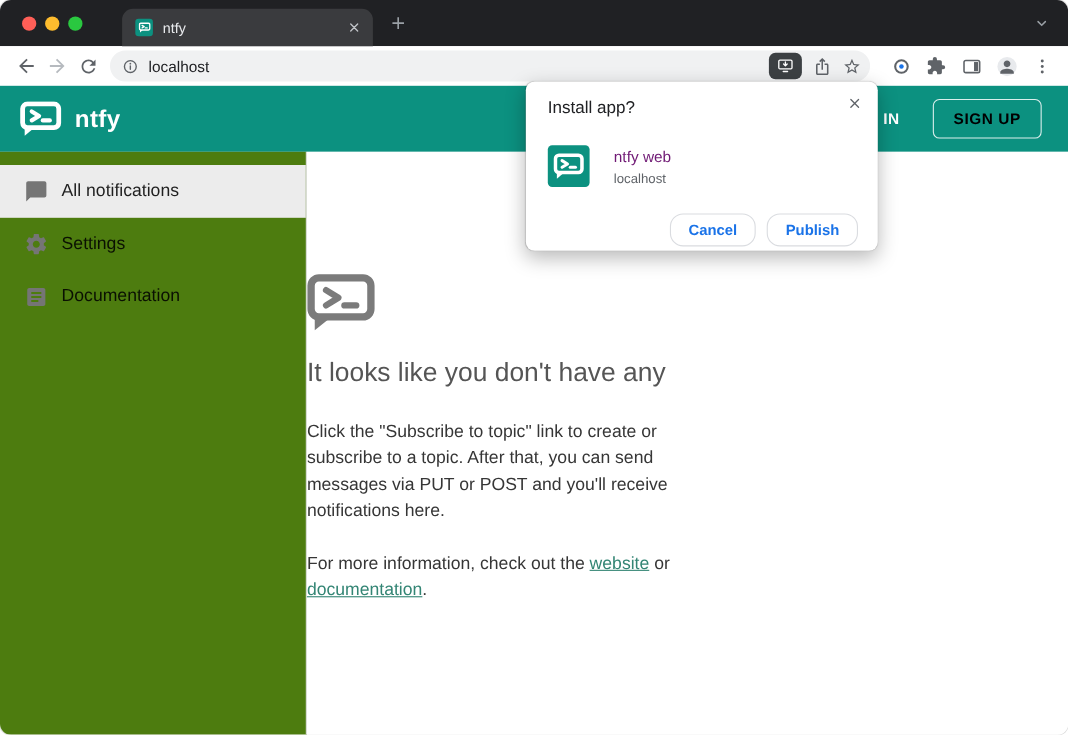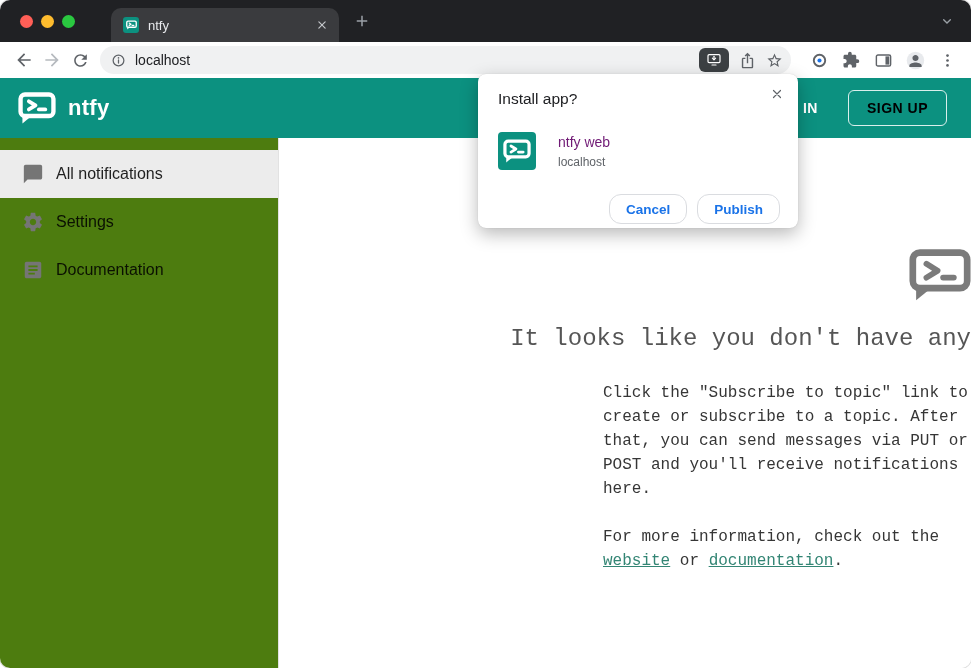--- a/index.html
+++ b/index.html
@@ -48,21 +48,21 @@
             border: 1.5px solid rgba(255,255,255,.85); border-radius: 6px; padding: 9px 18px; font-family: inherit; }
 
   
   .app-body { display: flex; height: 530px; }
   .sidebar { width: 279px; background: #4d7c0f; border-right: 1px solid #e2e2e2; padding-top: 12px; flex: none; }
   .side-item { height: 48px; display: flex; align-items: center; padding: 0 16px 0 22px; cursor: pointer; }
   .side-item.selected { background: #ececec; }
   .side-ic { width: 24px; height: 24px; color: #757575; display: flex; align-items: center; flex: none; }
   .side-label { font-size: 16px; color: rgba(0,0,0,.87); margin-left: 10px; }
 
-  .content { flex: 1; display: flex; flex-direction: column; align-items: flex-end; padding-top: 110px; background: #fff; font-family: Liberation Mono, monospace; }
+  .content { flex: 1; display: flex; flex-direction: column; align-items: flex-start; padding-top: 110px; background: #fff; }
   .empty-logo { color: #7b7b7b; }
   .empty-title { margin-top: 16px; font-size: 24px; color: #555; text-align: center; line-height: 1.35; font-weight: normal; }
   .empty-text { width: 368px; margin-top: 26px; font-size: 16px; line-height: 1.5; color: #363636; }
   .empty-text + .empty-text { margin-top: 24px; }
   .empty-text a { color: var(--link); text-decoration: underline; cursor: pointer; }
 
   
   .dialog { position: absolute; left: 478px; top: 74px; width: 320px; background: #fff; border-radius: 8px;
             box-shadow: 0 6px 18px rgba(0,0,0,.28), 0 0 1px rgba(0,0,0,.2); padding: 16px 18px 4px 20px; z-index: 50; }
   .dialog-title { font-size: 15.5px; color: #202124; font-weight: normal; }

